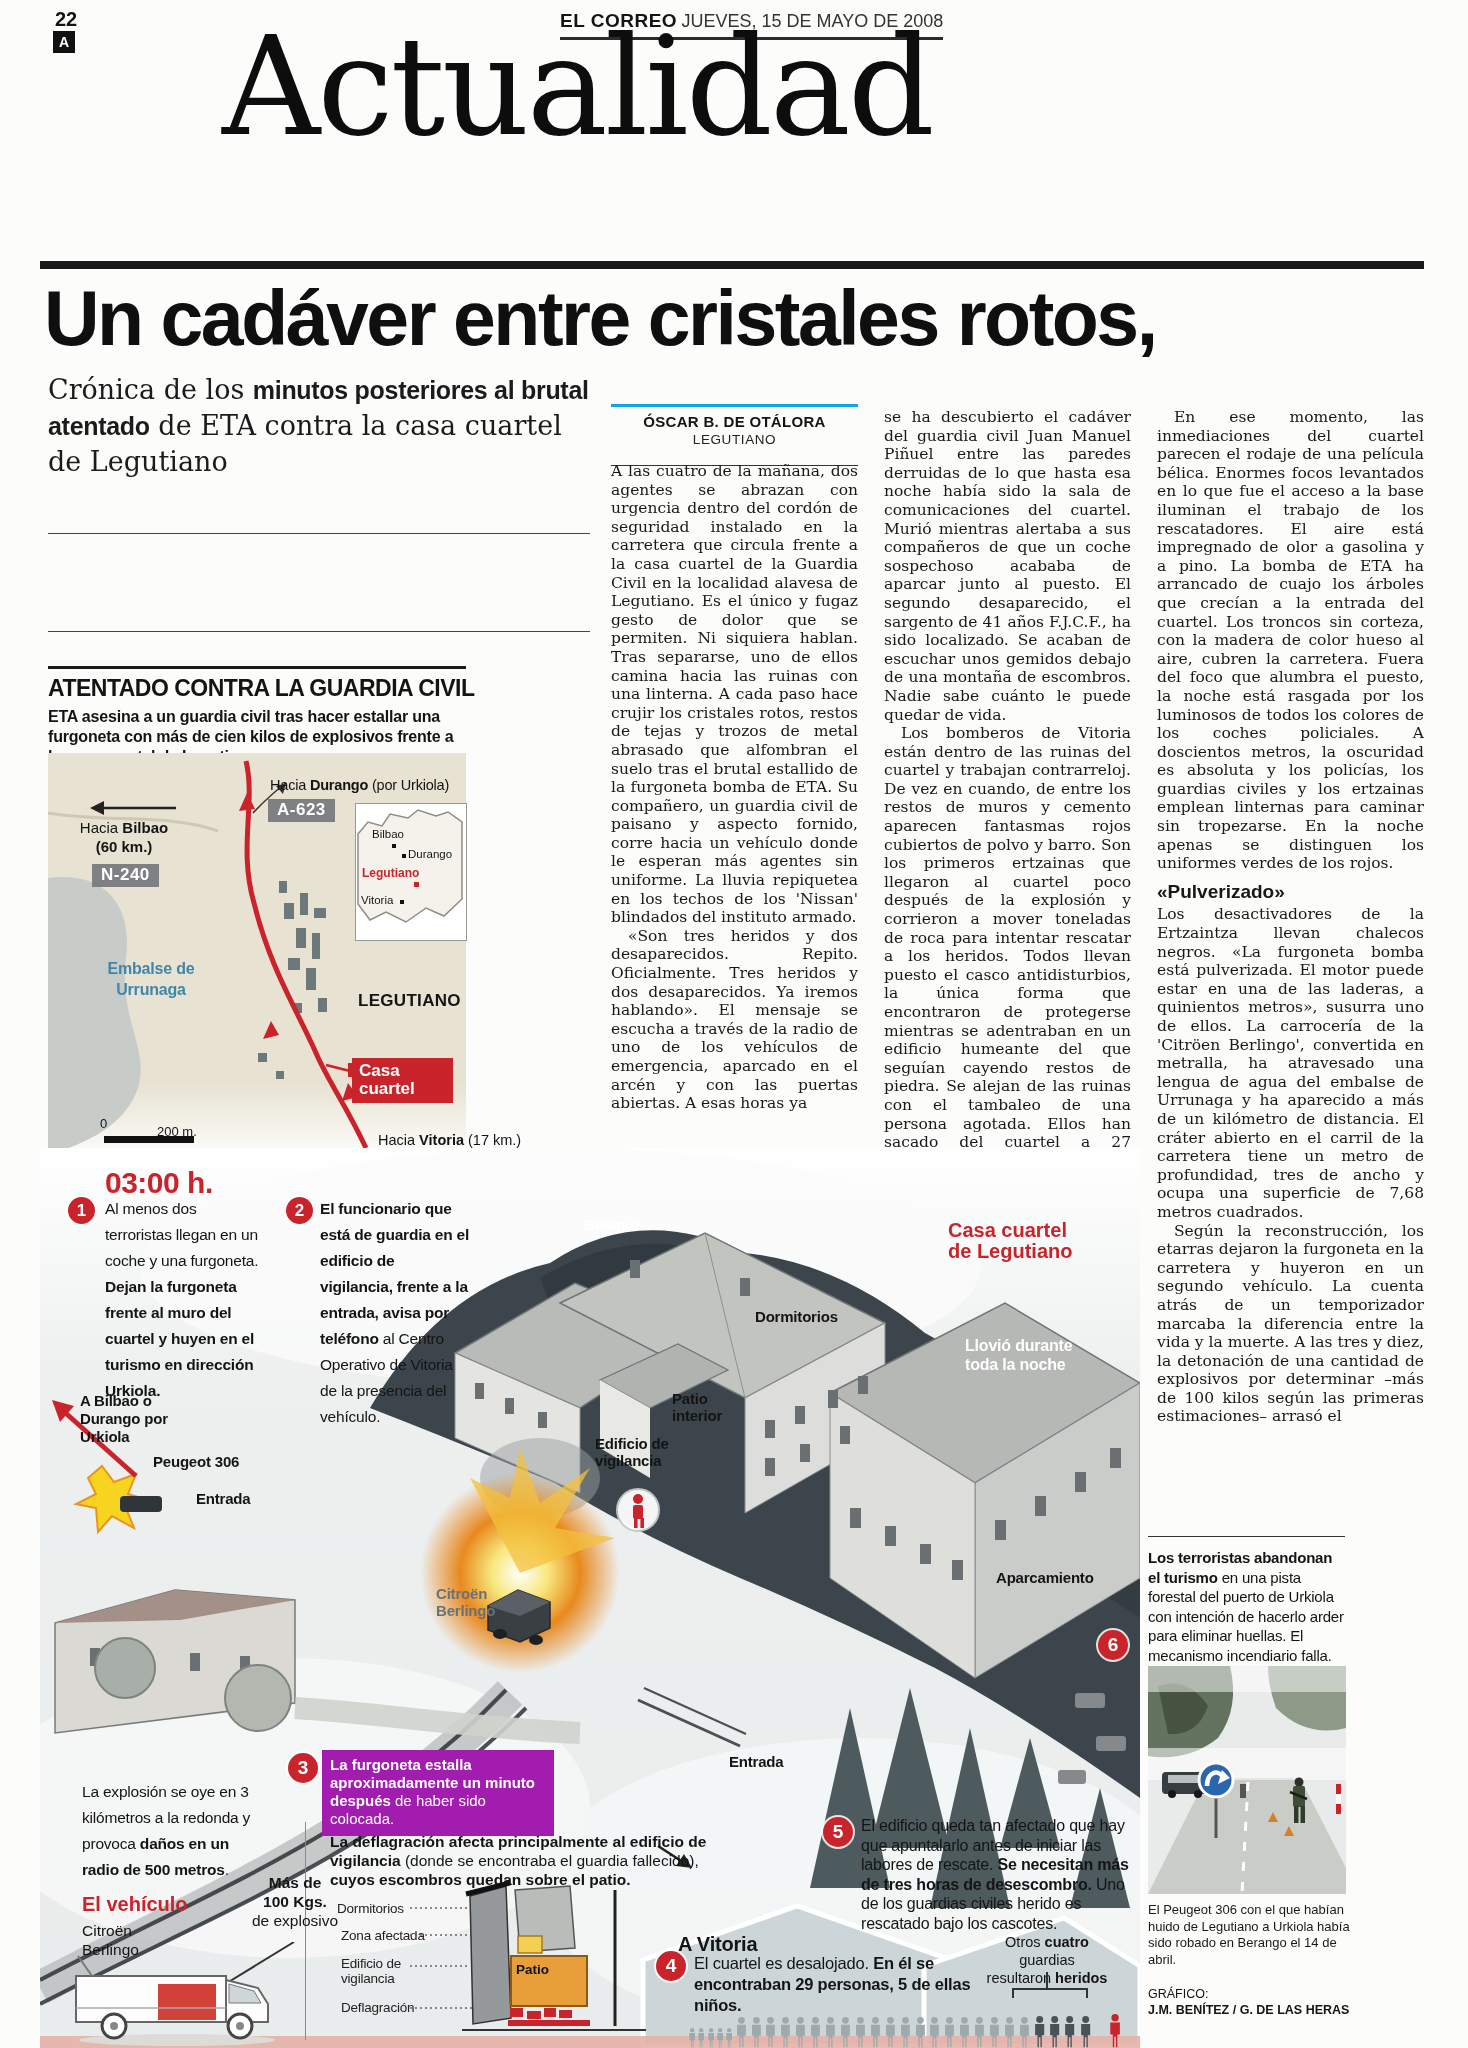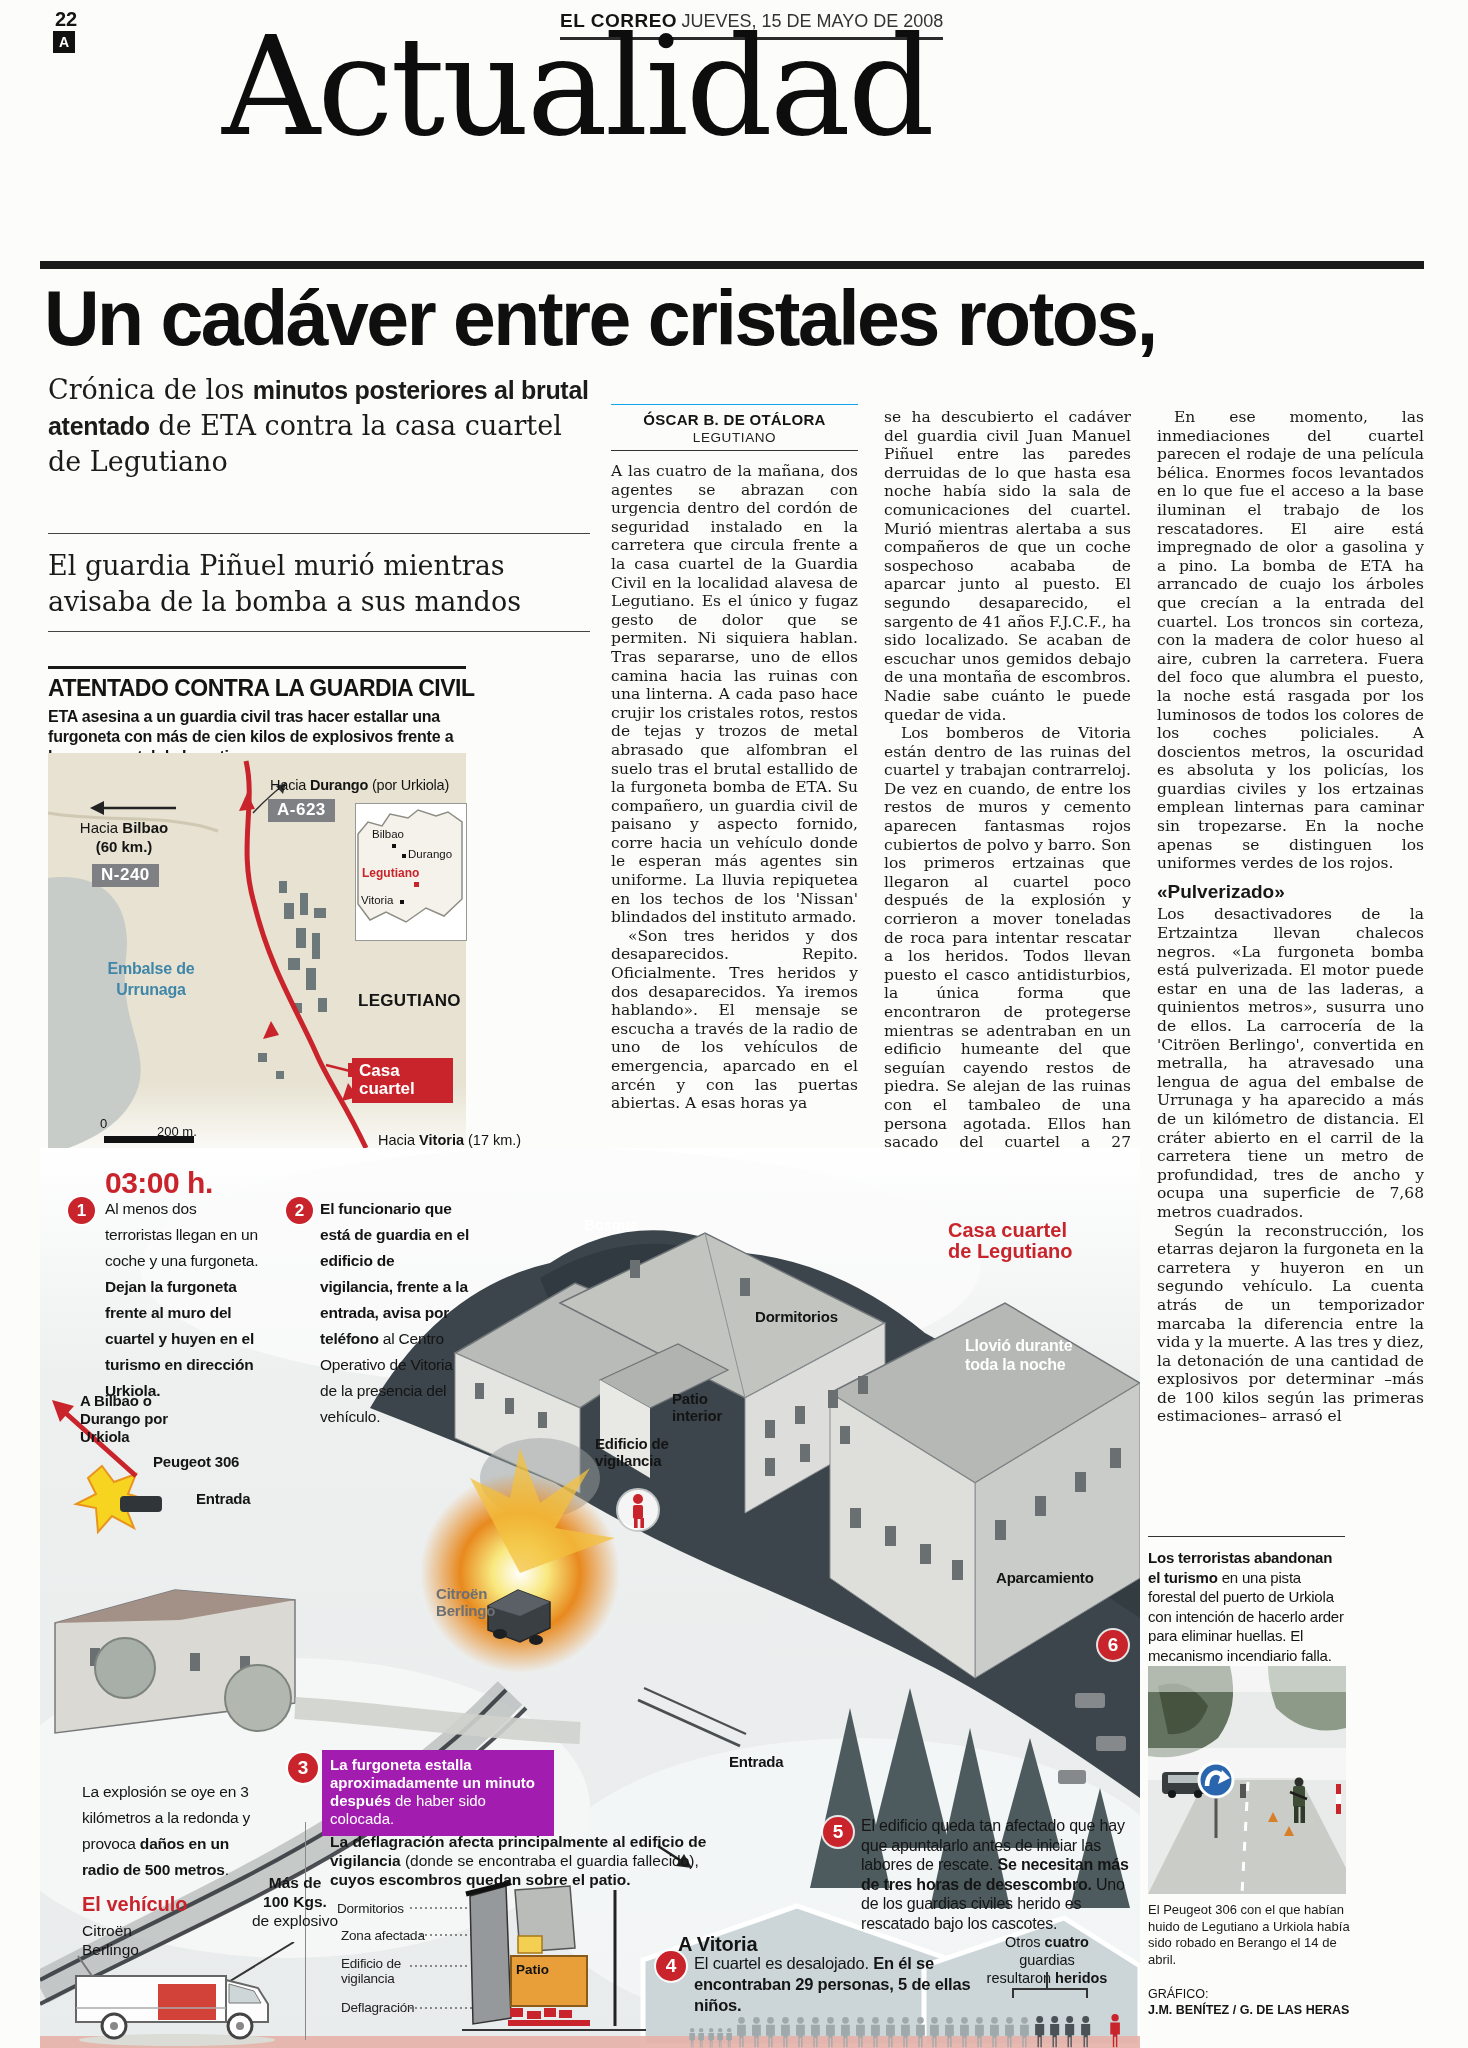--- a/index.html
+++ b/index.html
@@ -45,21 +45,20 @@
   <div class="abs serif" style="left:222px;top:8px;font-size:136px;letter-spacing:-3px;color:#0d0d0d;">Actualidad</div>
 
   <div class="abs rule" style="left:40px;top:261px;width:1384px;height:8px;"></div>
 
   <div class="abs b" style="left:44px;top:278px;width:1390px;font-size:77px;letter-spacing:-2.5px;line-height:80px;color:#0f0f0f;">Un cadáver entre cristales rotos,</div>
 
   <div class="abs serif" style="left:48px;top:372px;width:542px;font-size:27px;line-height:36px;color:#1b1b1b;">
     <span>Crónica de los </span><span class="b" style="font-family:'Liberation Sans',sans-serif;font-size:25px;letter-spacing:-.3px;">minutos posteriores al brutal atentado</span><span> de ETA contra la casa cuartel de Legutiano</span>
   </div>
   <div class="abs" style="left:48px;top:533px;width:542px;height:1px;background:#444;"></div>
-  <div class="abs serif" style="left:48px;top:548px;width:542px;font-size:27px;line-height:36px;color:#1b1b1b;">El guardia Piñuel murió mientras avisaba de la bomba a sus mandos</div>
   <div class="abs" style="left:48px;top:631px;width:542px;height:1px;background:#444;"></div>
 
   <div class="abs rule" style="left:48px;top:666px;width:418px;height:3px;"></div>
   <div class="abs b" style="left:48px;top:675px;font-size:23px;letter-spacing:-.5px;">ATENTADO CONTRA LA GUARDIA CIVIL</div>
   <div class="abs b" style="left:48px;top:707px;width:420px;font-size:16px;line-height:20px;letter-spacing:-.2px;">ETA asesina a un guardia civil tras hacer estallar una furgoneta con más de cien kilos de explosivos frente a la casa cuartel de Legutiano</div>
 
   <svg class="abs" style="left:48px;top:753px;" width="418" height="402" viewBox="0 0 418 402">
     <defs>
       <linearGradient id="mapfade" x1="0" y1="0" x2="0" y2="1">
         <stop offset="0.82" stop-color="#e7e2d1" stop-opacity="1"></stop>
@@ -124,21 +123,21 @@
   <div class="abs b white" style="left:352px;top:1058px;width:78px;background:#c9242b;padding:4px 16px 5px 7px;font-size:17px;line-height:18px;">
     <span>Casa</span><br>
     <span>cuartel</span>
   </div>
   <div class="abs" style="left:100px;top:1116px;font-size:13px;">0</div>
   <div class="abs" style="left:157px;top:1116px;font-size:13px;margin-top:8px;">200 m.</div>
   <div class="abs" style="left:104px;top:1136px;width:90px;height:7px;background:#111;"></div>
   <div class="abs" style="left:378px;top:1132px;font-size:14.5px;white-space:nowrap;"><span>Hacia </span><span class="b">Vitoria</span><span> (17 km.)</span></div>
   <div class="abs badge" style="left:396px;top:1156px;">N-240</div>
 
-  <div class="abs ctr" style="left:611px;top:404px;width:247px;border-top:1px solid #0ea5e9;border-bottom:1px solid #333;padding:6px 0 5px;">
+  <div class="abs ctr" style="left:611px;top:404px;width:247px;border-top:3px solid #0ea5e9;border-bottom:1px solid #333;padding:6px 0 18px;">
     <div class="b" style="font-size:15px;letter-spacing:.3px;">ÓSCAR B. DE OTÁLORA</div>
     <div style="font-size:13.5px;letter-spacing:.6px;margin-top:2px;color:#222;">LEGUTIANO</div>
   </div>
 
   <div class="abs body-col" style="left:611px;top:462px;width:247px;">
     <p>A las cuatro de la mañana, dos agentes se abrazan con urgencia dentro del cordón de seguridad instalado en la carretera que circula frente a la casa cuartel de la Guardia Civil en la localidad alavesa de Legutiano. Es el único y fugaz gesto de dolor que se permiten. Ni siquiera hablan. Tras separarse, uno de ellos camina hacia las ruinas con una linterna. A cada paso hace crujir los cristales rotos, restos de tejas y trozos de metal abrasado que alfombran el suelo tras el brutal estallido de la furgoneta bomba de ETA. Su compañero, un guardia civil de paisano y aspecto fornido, corre hacia un vehículo donde le esperan más agentes sin uniforme. La lluvia repiquetea en los techos de los 'Nissan' blindados del instituto armado.</p>
     <p class="ind">«Son tres heridos y dos desaparecidos. Repito. Oficialmente. Tres heridos y dos desaparecidos. Ya iremos hablando». El mensaje se escucha a través de la radio de uno de los vehículos de emergencia, aparcado en el arcén y con las puertas abiertas. A esas horas ya</p>
   </div>
 
   <div class="abs body-col" style="left:884px;top:408px;width:247px;">

